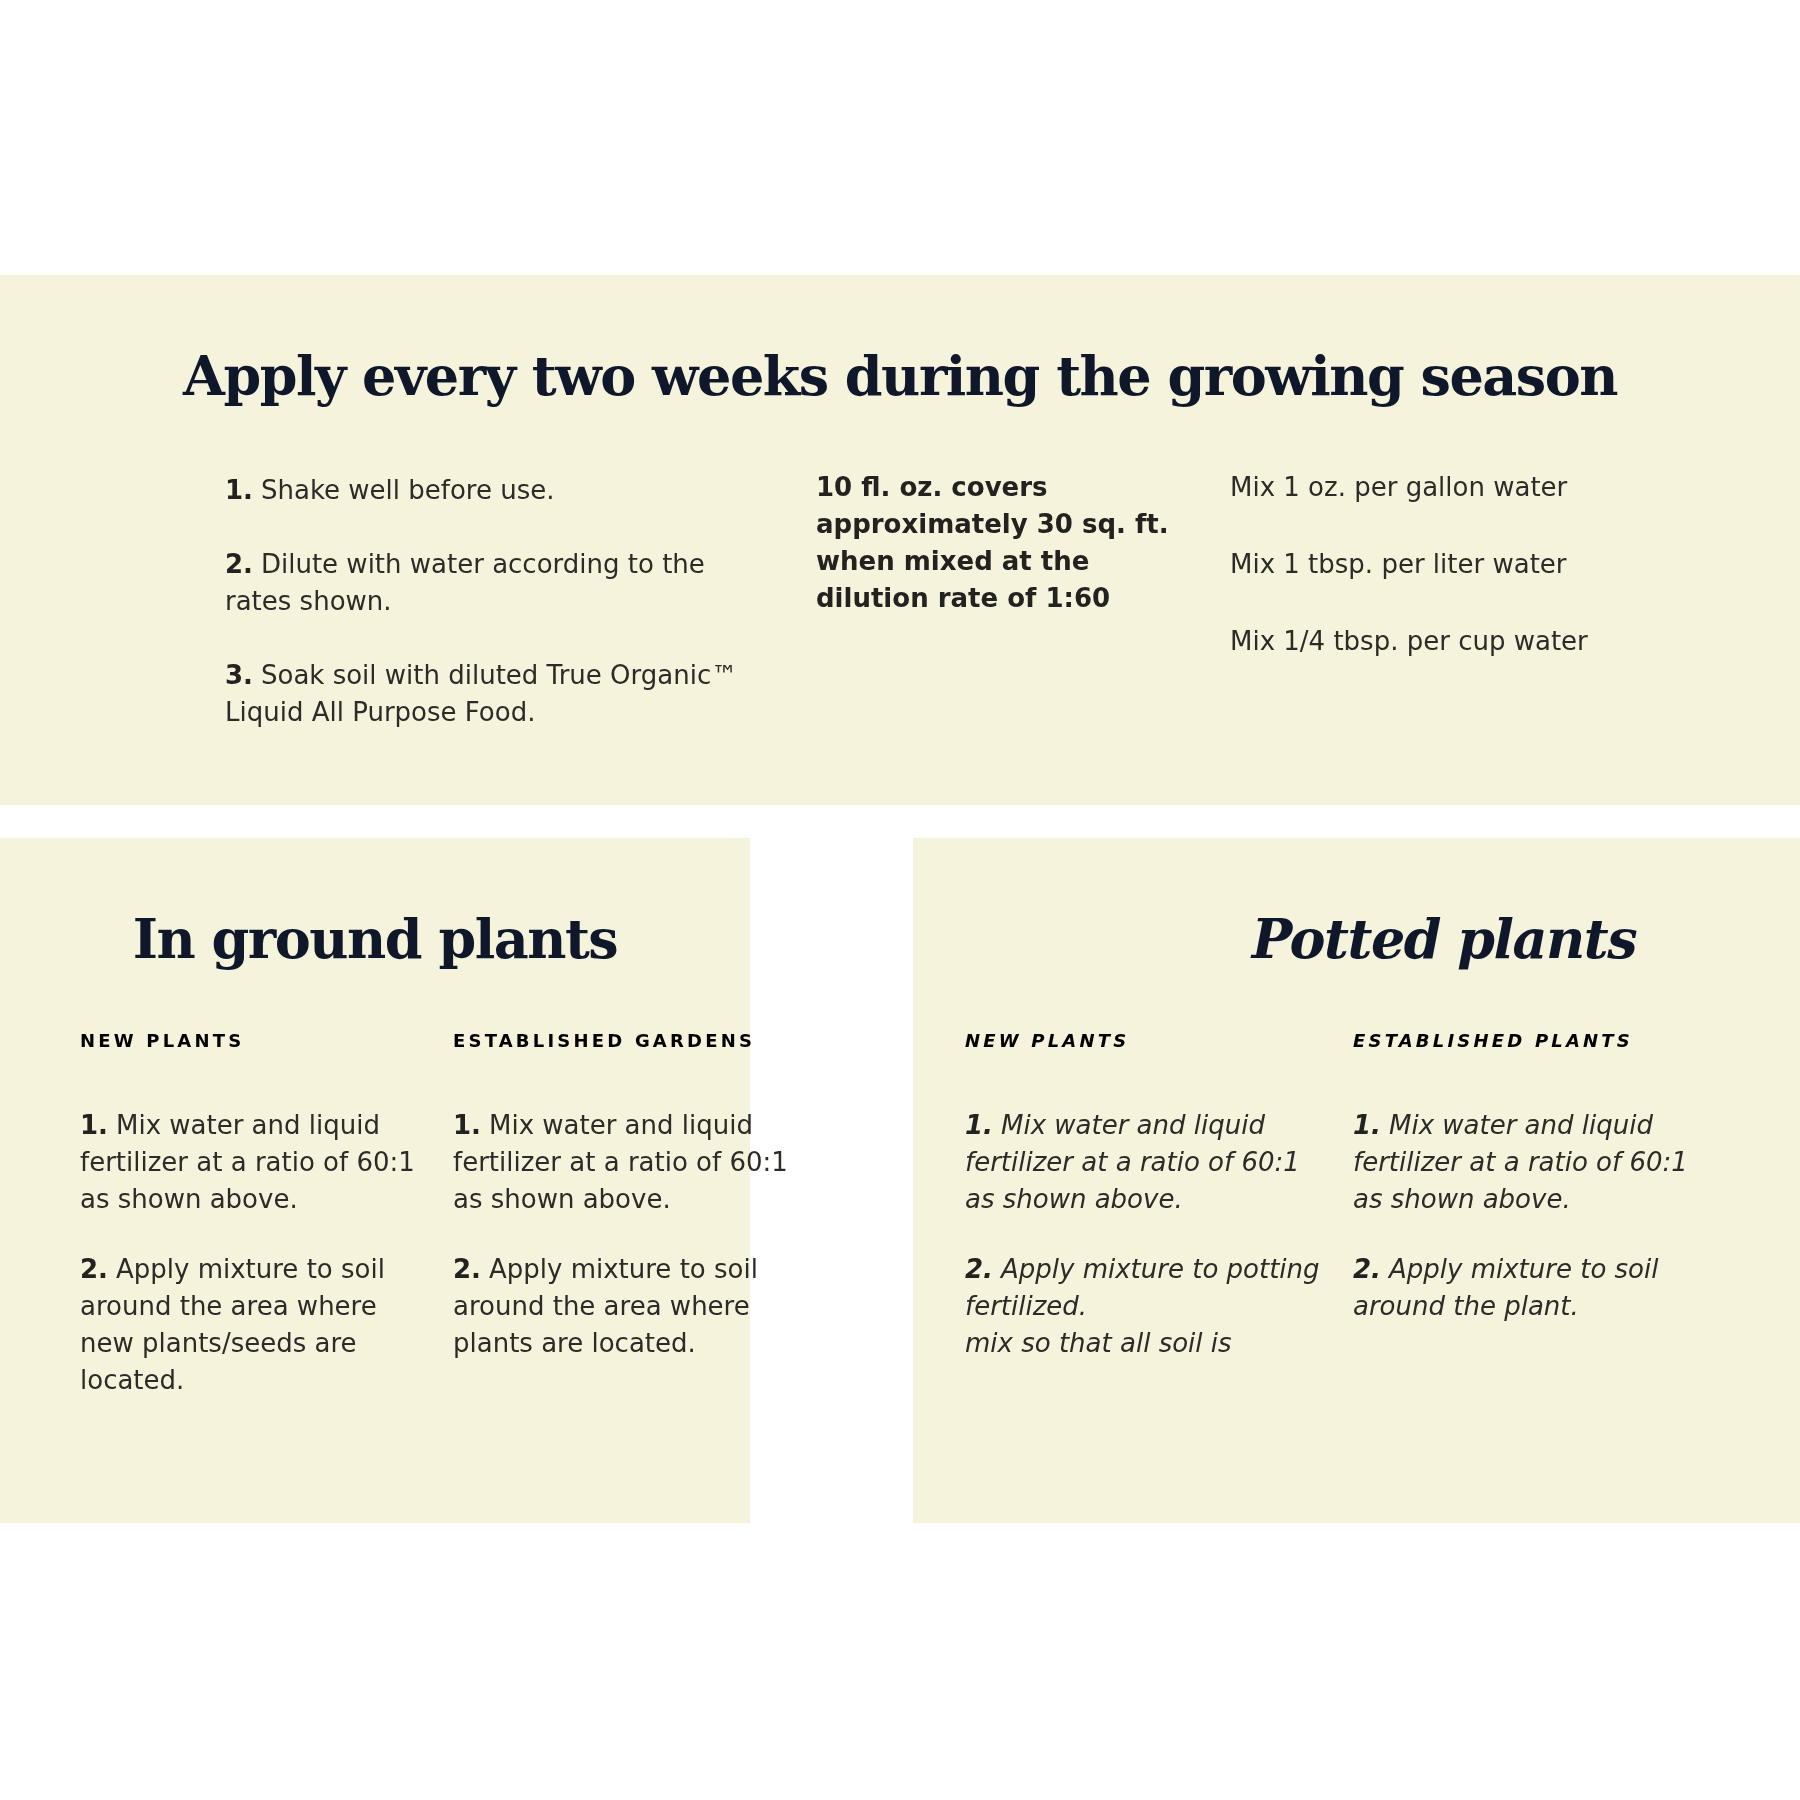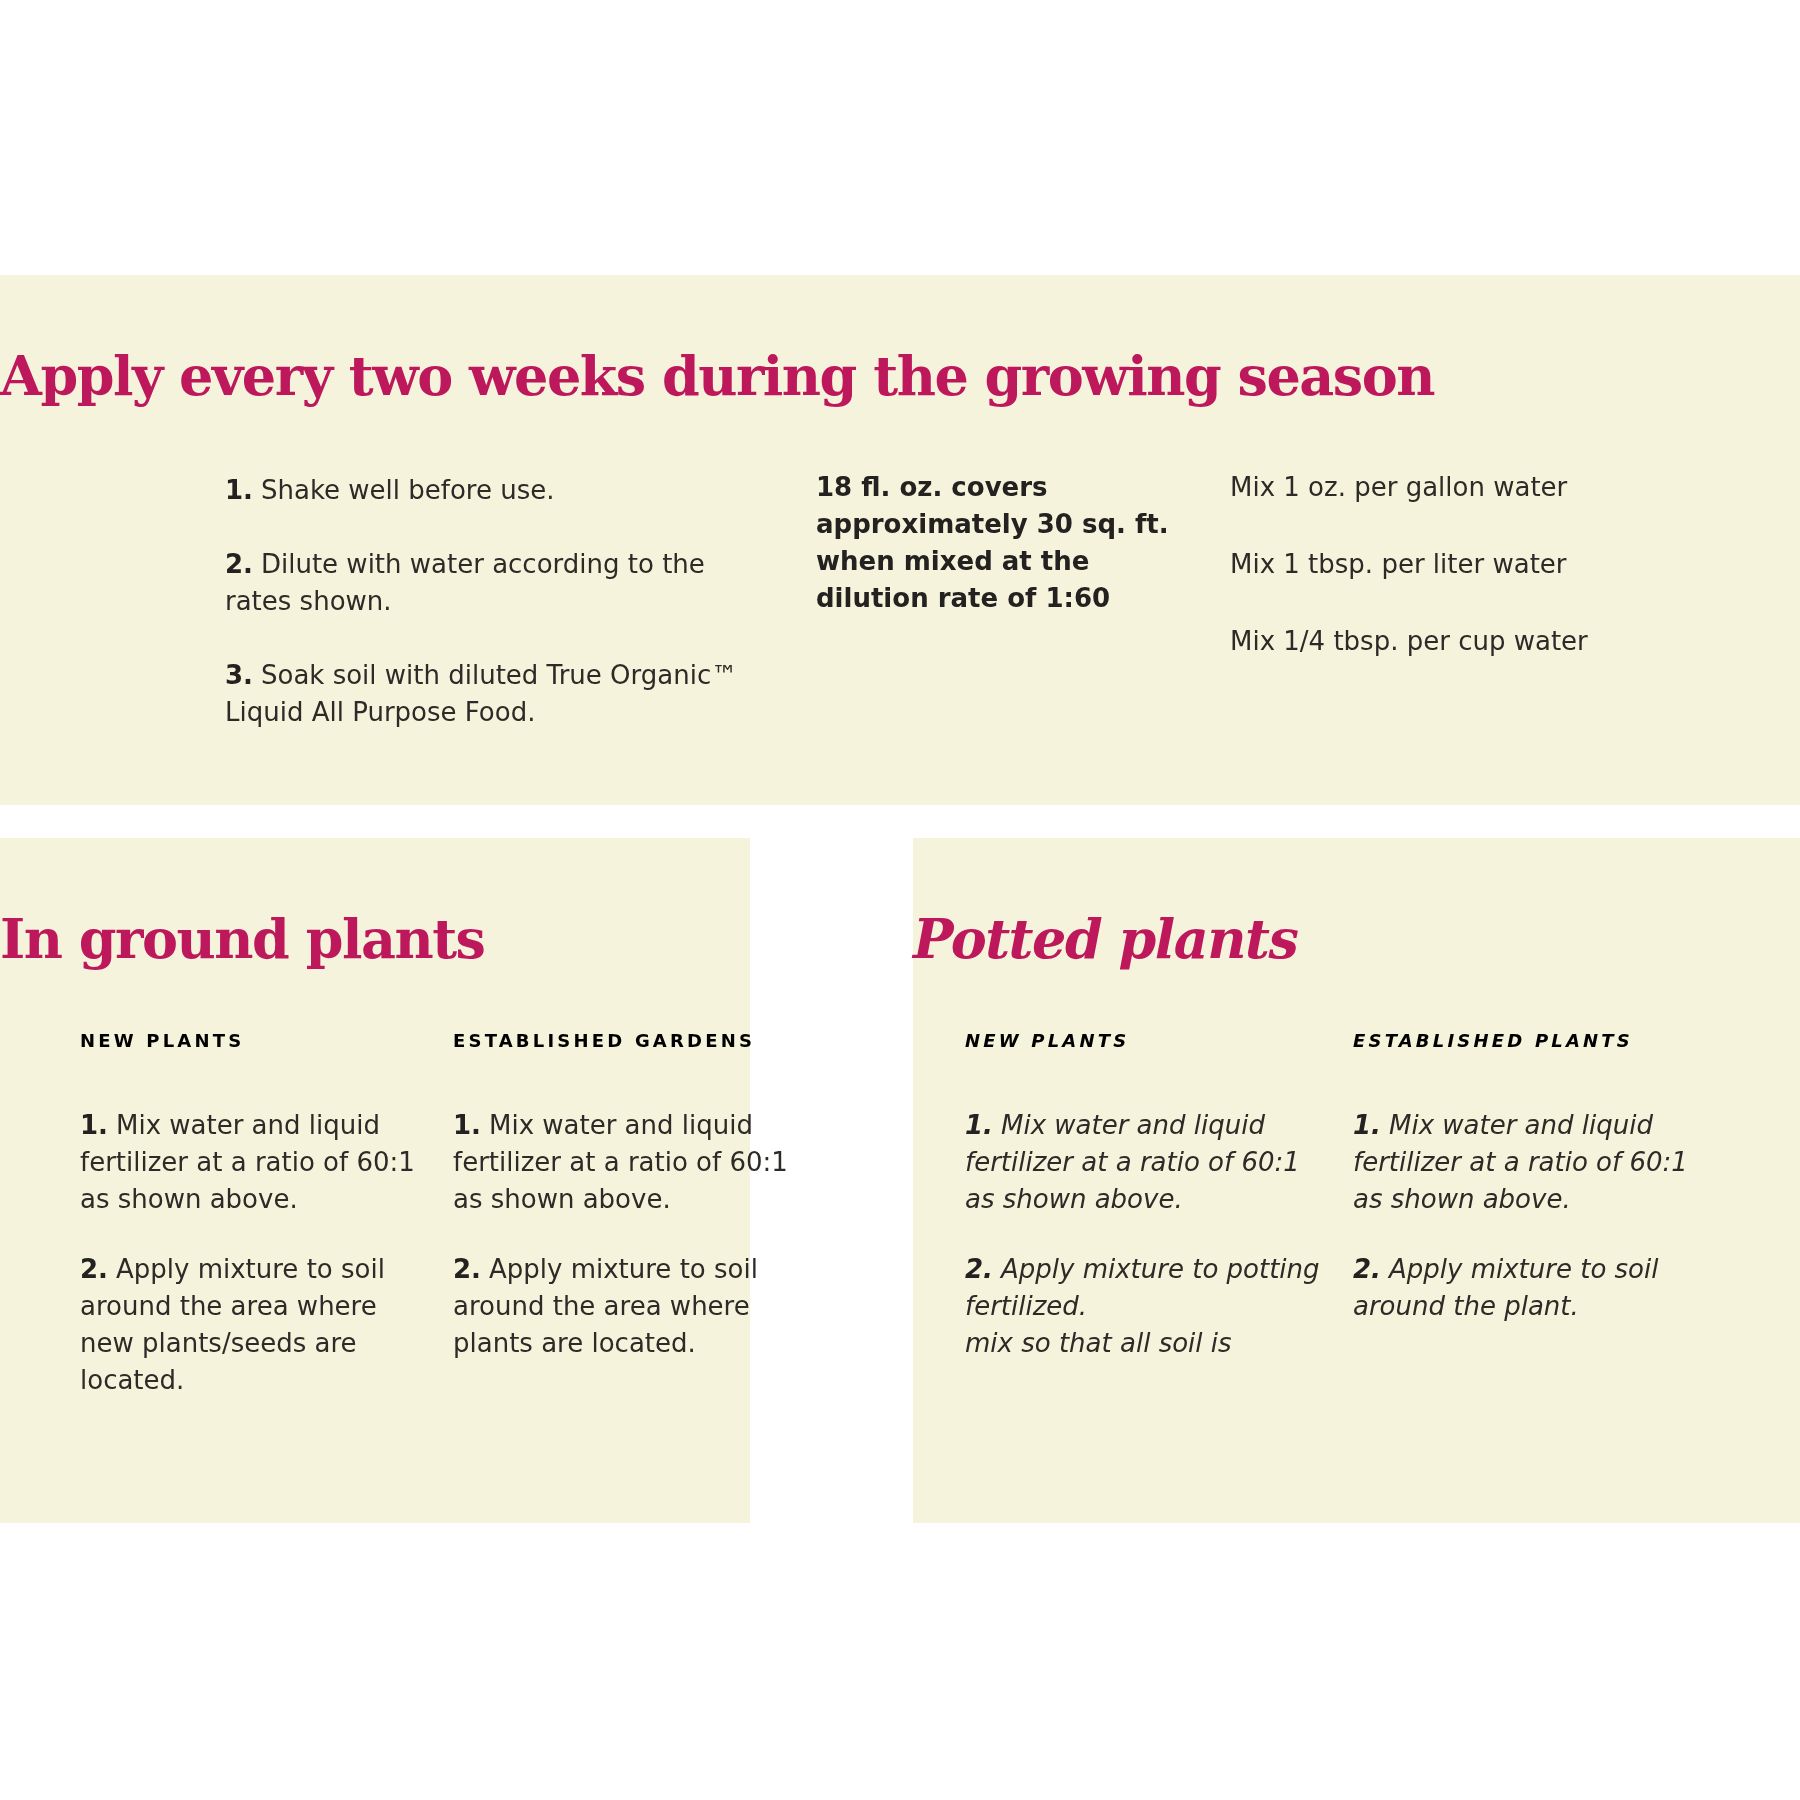--- a/index.html
+++ b/index.html
@@ -8,23 +8,23 @@
     background:#ffffff;
     font-family:"DejaVu Sans","Liberation Sans",sans-serif;
     color:#2c2b27;
   }
   .band{position:absolute;background:#f6f3dc;}
   .band.top{left:0;top:275px;width:1800px;height:530px;}
   .panel-left{left:0;top:838px;width:750px;height:685px;}
   .panel-right{left:913px;top:838px;width:1062px;height:685px;font-style:italic;}
 
   .serif-title{
-    position:absolute;left:0;right:0;text-align:left;
+    position:absolute;left:0;right:0;text-align:center;
     font-family:"DejaVu Serif","Liberation Serif",serif;
-    font-weight:700;color:#be185d;
+    font-weight:700;color:#0f172a;
     font-size:54px;line-height:1;letter-spacing:-1.5px;
     white-space:nowrap;margin:0;
   }
   .col{position:absolute;}
   .line{font-size:26px;line-height:37px;white-space:nowrap;}
   .num{font-weight:700;margin-right:8px;color:#232220;}
   .para{margin:0 0 33px 0;}
   .band.top .para{margin-bottom:37px;}
   .bold-block .line{font-weight:700;color:#232220;}
   .rate-item{margin-bottom:40px;}
@@ -48,21 +48,21 @@
       <div class="line"><span class="num">2.</span><span>Dilute with water according to the</span></div>
       <div class="line">rates shown.</div>
     </div>
     <div class="para">
       <div class="line"><span class="num">3.</span><span>Soak soil with diluted True Organic™</span></div>
       <div class="line">Liquid All Purpose Food.</div>
     </div>
   </div>
 
   <div class="col bold-block" style="left:816px;top:194px;">
-    <div class="line">18 fl. oz. covers</div>
+    <div class="line">10 fl. oz. covers</div>
     <div class="line">approximately 30 sq. ft.</div>
     <div class="line">when mixed at the</div>
     <div class="line">dilution rate of 1:60</div>
   </div>
 
   <div class="col" style="left:1230px;top:194px;">
     <div class="line rate-item">Mix 1 oz. per gallon water</div>
     <div class="line rate-item">Mix 1 tbsp. per liter water</div>
     <div class="line rate-item">Mix 1/4 tbsp. per cup water</div>
   </div>

